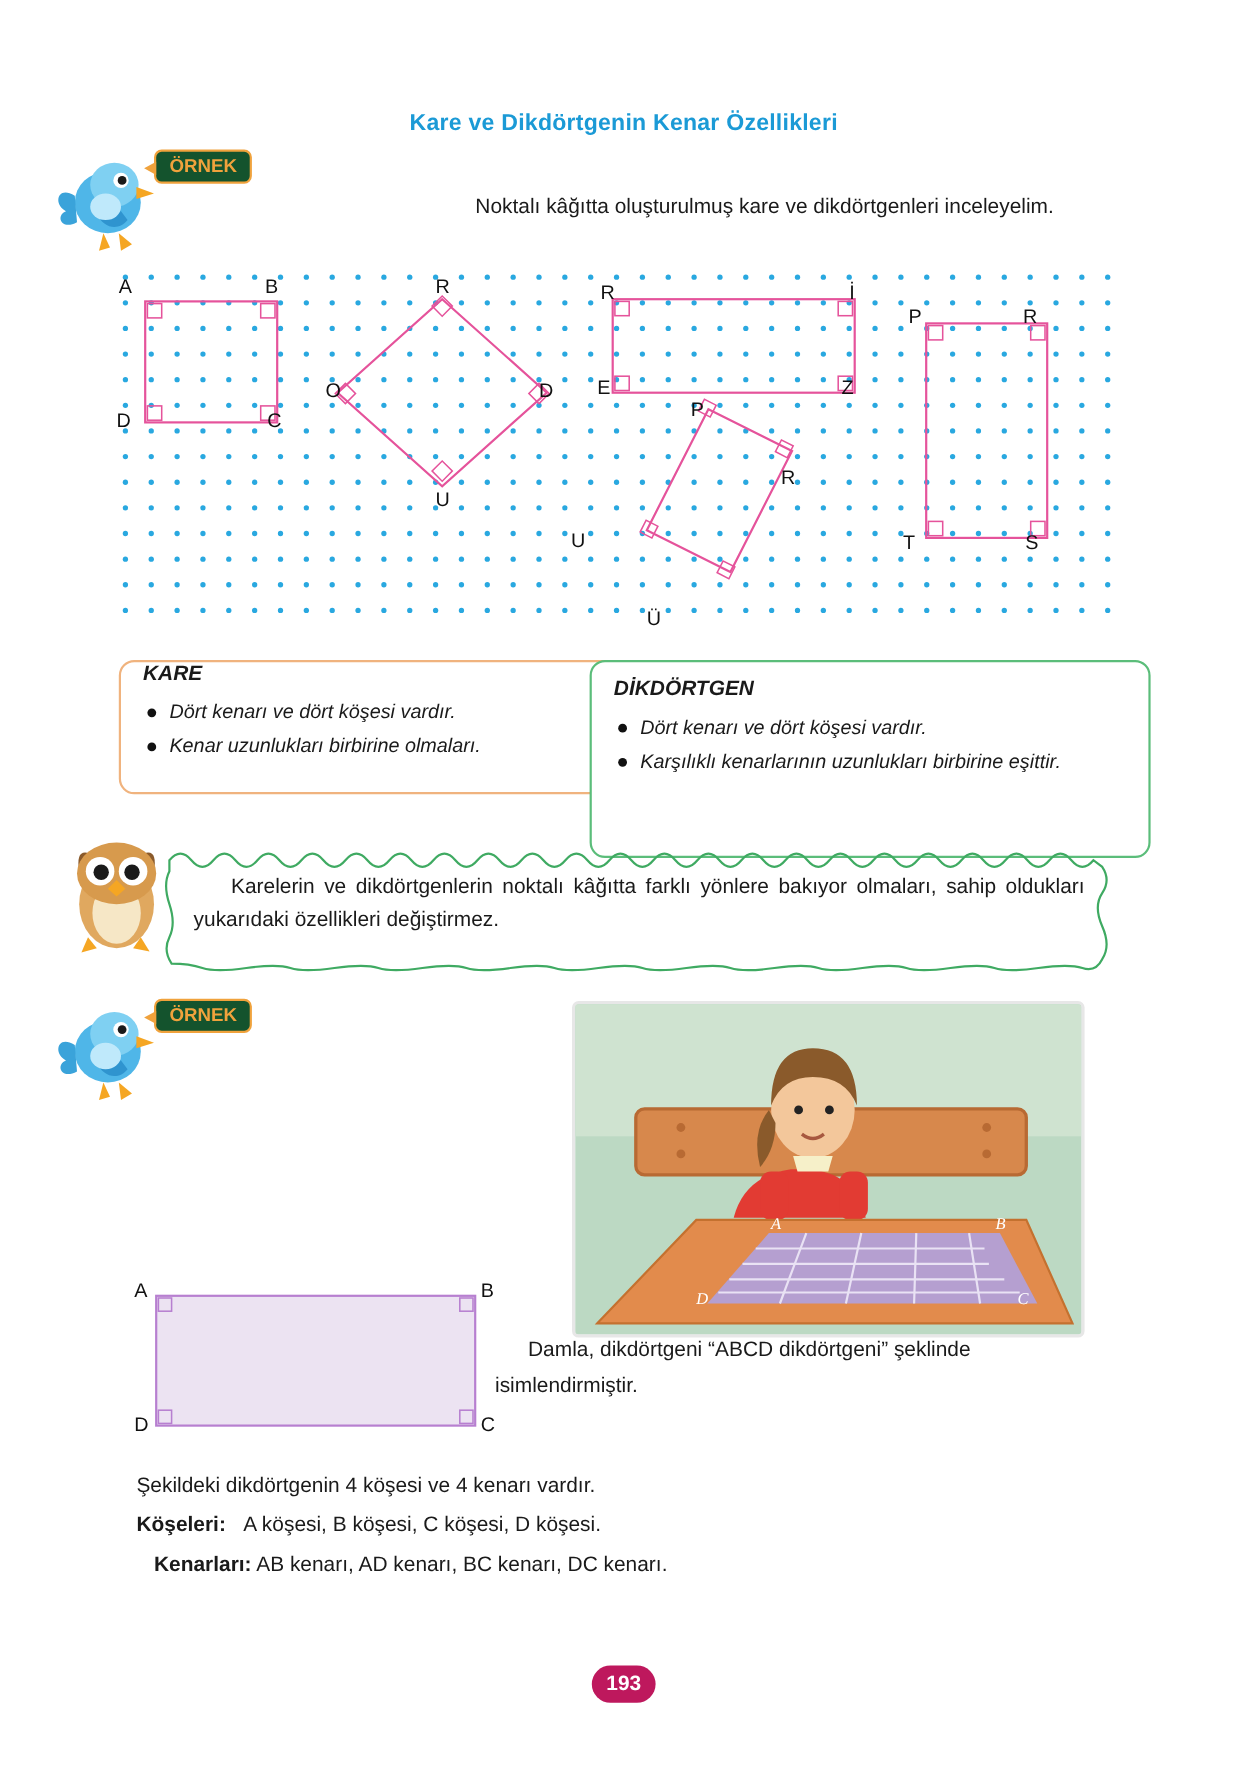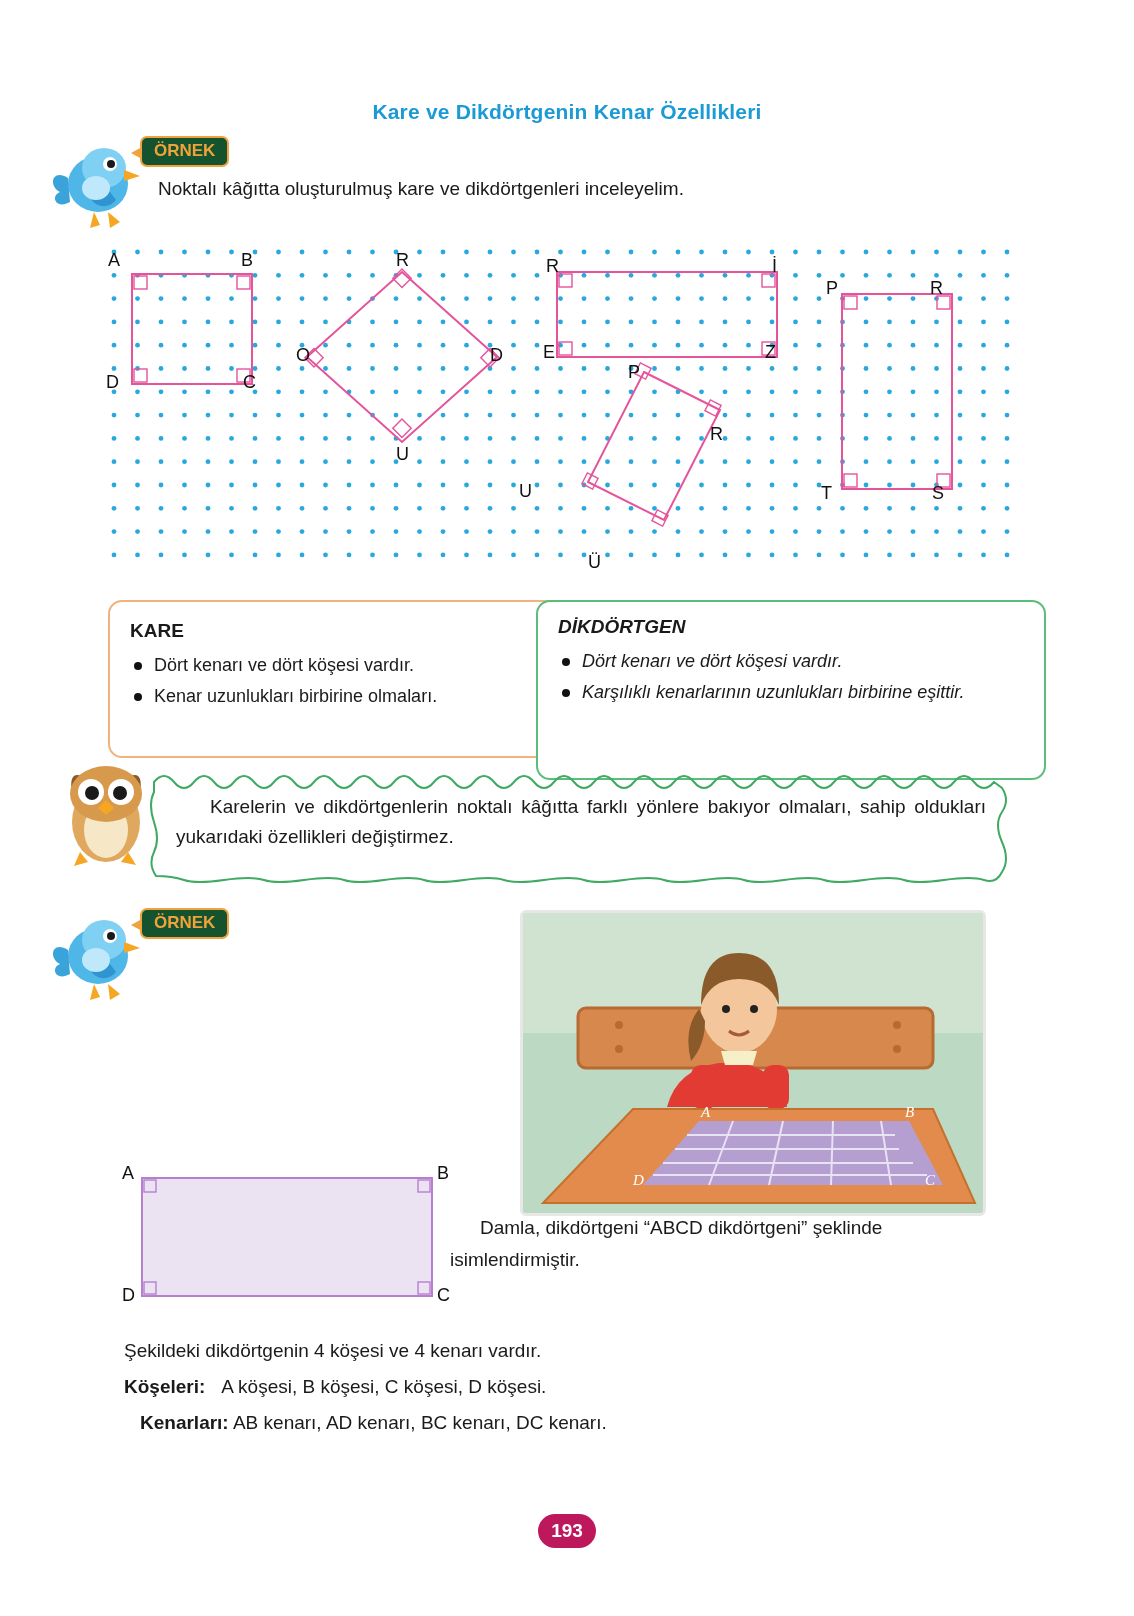--- a/index.html
+++ b/index.html
@@ -96,21 +96,21 @@
     <circle cx="65" cy="36" r="4" fill="#1a1a1a"></circle>
     <path d="M78 42 L94 48 L78 53 Z" fill="#f5a623"></path>
     <path d="M42 66 C48 80 62 82 70 72 L64 64 Z" fill="#2f94cf"></path>
     <path d="M48 84 l-4 16 l10 -3 z" fill="#f5a623"></path>
     <path d="M62 84 l2 16 l10 -6 z" fill="#f5a623"></path>
     <ellipse cx="50" cy="60" rx="14" ry="12" fill="#bfe9fb"></ellipse>
   </svg>
 
   <div class="ornek" style="left:140px;top:136px;">ÖRNEK</div>
 
-  <div class="p-text" style="left:158px;top:174px;width:800px;">Noktalı kâğıtta oluşturulmuş kare ve dikdörtgenleri inceleyelim.</div>
+  <div class="p-text" style="left:158px;top:174px;width:800px;text-align:right;">Noktalı kâğıtta oluşturulmuş kare ve dikdörtgenleri inceleyelim.</div>
 
   <svg class="dotgrid" viewBox="0 0 930 350">
     <defs>
       <g id="dotrow"></g>
     </defs>
 
     <g fill="#29a8e0">
       
     </g>
     <g id="dots" fill="#29a8e0">
@@ -711,21 +711,21 @@
   <div class="lbl" style="left:628px;top:362px;">P</div>
   <div class="lbl" style="left:710px;top:424px;">R</div>
   <div class="lbl" style="left:519px;top:481px;">U</div>
   <div class="lbl" style="left:588px;top:552px;">Ü</div>
 
   <div class="lbl" style="left:826px;top:278px;">P</div>
   <div class="lbl" style="left:930px;top:278px;">R</div>
   <div class="lbl" style="left:821px;top:483px;">T</div>
   <div class="lbl" style="left:932px;top:483px;">S</div>
 
-  <div class="infobox kare-box" style="left:108px;top:600px;width:420px;height:118px;padding:18px 18px;">
+  <div class="infobox kare-box" style="left:108px;top:600px;width:420px;height:118px;padding:0 18px;font-style:italic;">
     <div class="bx-title">KARE</div>
     <ul>
       <li>Dört kenarı ve dört köşesi vardır.</li>
       <li>Kenar uzunlukları birbirine olmaları.</li>
     </ul>
   </div>
 
   <div class="infobox dik-box" style="left:536px;top:600px;width:470px;height:148px;padding:14px 18px;font-style:italic;">
     <div class="bx-title">DİKDÖRTGEN</div>
     <ul>

